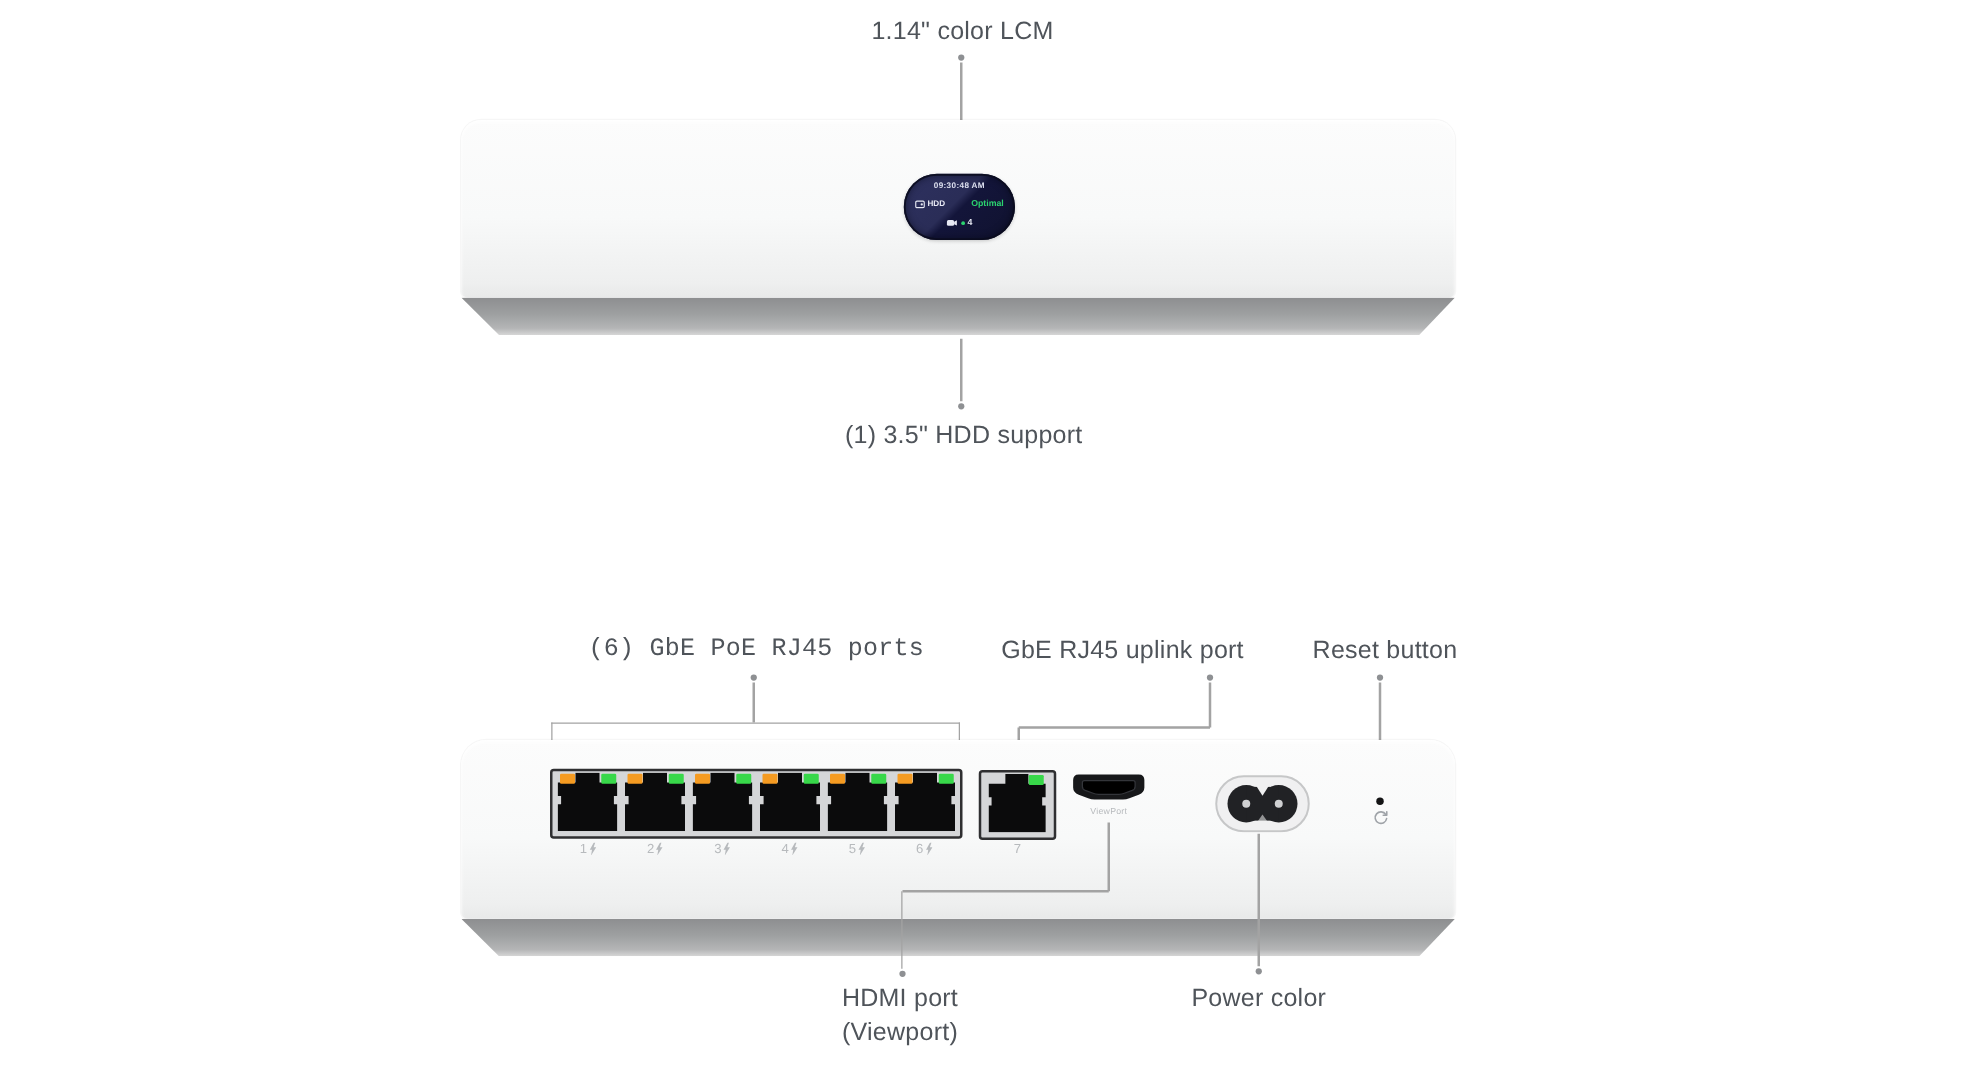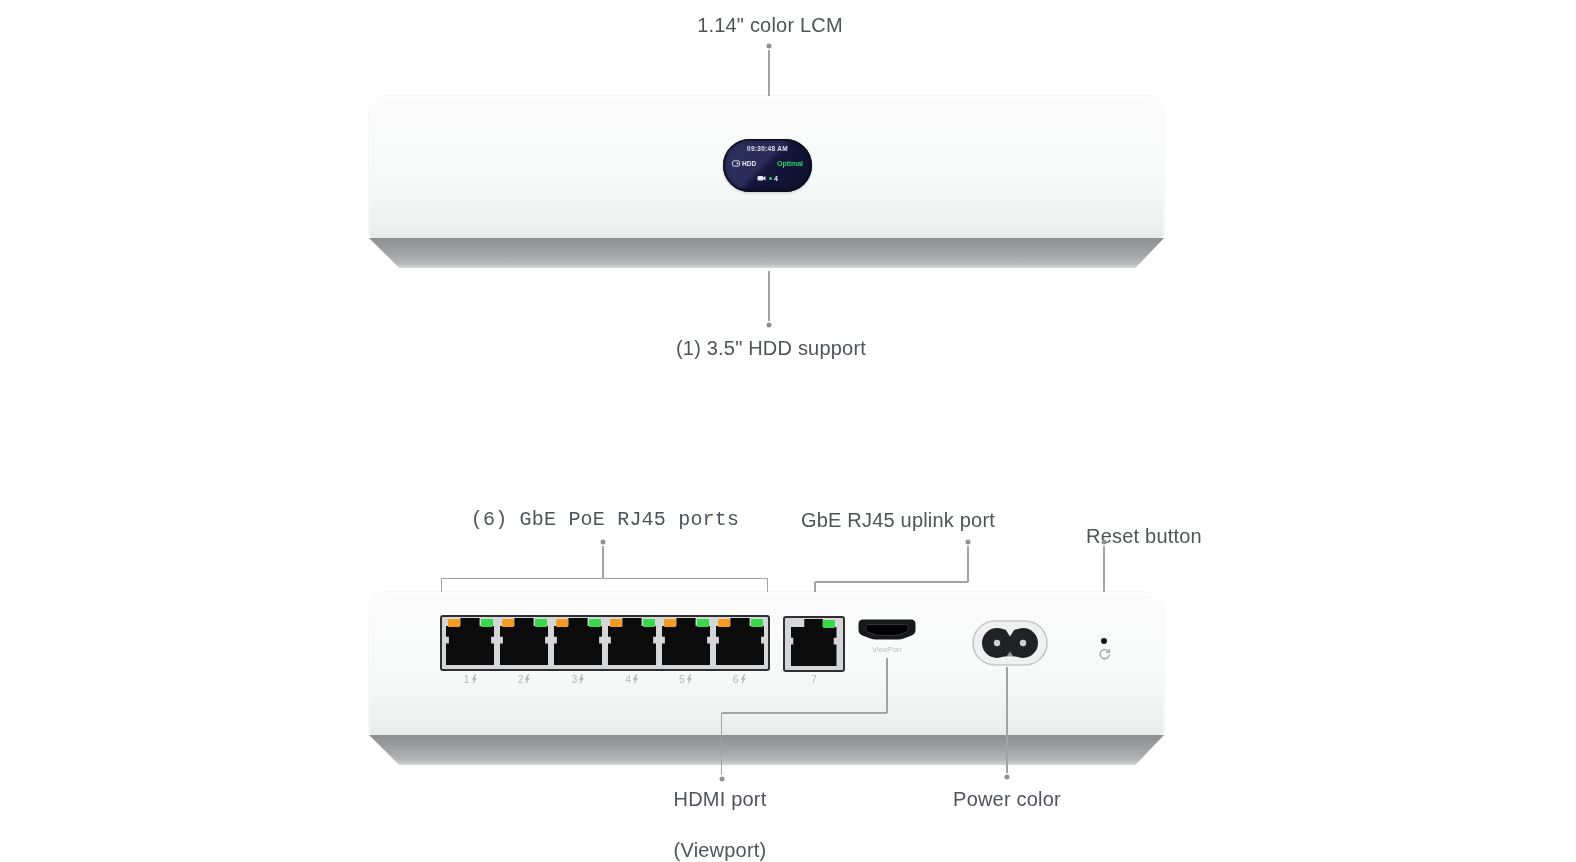--- a/index.html
+++ b/index.html
@@ -90,21 +90,21 @@
   .viewport-print {
     position:absolute; left:887px; top:646px; transform:translateX(-50%);
     font-size:7px; color:var(--print-text,#B7BABD); letter-spacing:.2px;
   }
   .power-svg { position:absolute; left:972px; top:620px; }
   .reset-hole {
     position:absolute; left:1101px; top:638px; width:6px; height:6px;
     border-radius:50%; background:#141415;
   }
   .reset-svg { position:absolute; left:1097.5px; top:648px; }
-  .hdmi-label2 { line-height:26px;margin-top:24px; }
+  .hdmi-label2 { line-height:26px; }
 </style>
 </head>
 <body>
 
 <div class="canvas">
 
   <div class="callout" style="left:770px; top:13px;">1.14" color LCM</div>
   <div class="dot" style="left:769px; top:46px;"></div>
   <div class="vline" style="left:768.2px; top:50px; height:89px;"></div>
 
@@ -132,21 +132,21 @@
       <span>4</span>
     </div>
   </div>
 
   <div class="vline" style="left:768.2px; top:271px; height:50px;"></div>
   <div class="dot" style="left:769px; top:325px;"></div>
   <div class="callout" style="left:771px; top:336px;">(1) 3.5" HDD support</div>
 
   <div class="callout" style="left:605px; top:508px;font-family:Liberation Mono, monospace;">(6) GbE PoE RJ45 ports</div>
   <div class="callout" style="left:898px; top:508px;">GbE RJ45 uplink port</div>
-  <div class="callout" style="left:1108px; top:524px;margin-left:36px;">Reset button</div>
+  <div class="callout" style="left:1108px; top:508px;">Reset button</div>
 
   <div class="dot" style="left:603px; top:542px;"></div>
   <div class="vline" style="left:602.2px; top:546px; height:32px;"></div>
   <div class="poe-bracket"></div>
 
   <div class="dot" style="left:968px; top:542px;"></div>
   <div class="vline" style="left:967.2px; top:546px; height:36px;"></div>
   <div class="hline" style="left:815px; top:581.2px; width:153px;"></div>
   <div class="vline" style="left:814.2px; top:582px; height:32px;"></div>
 

